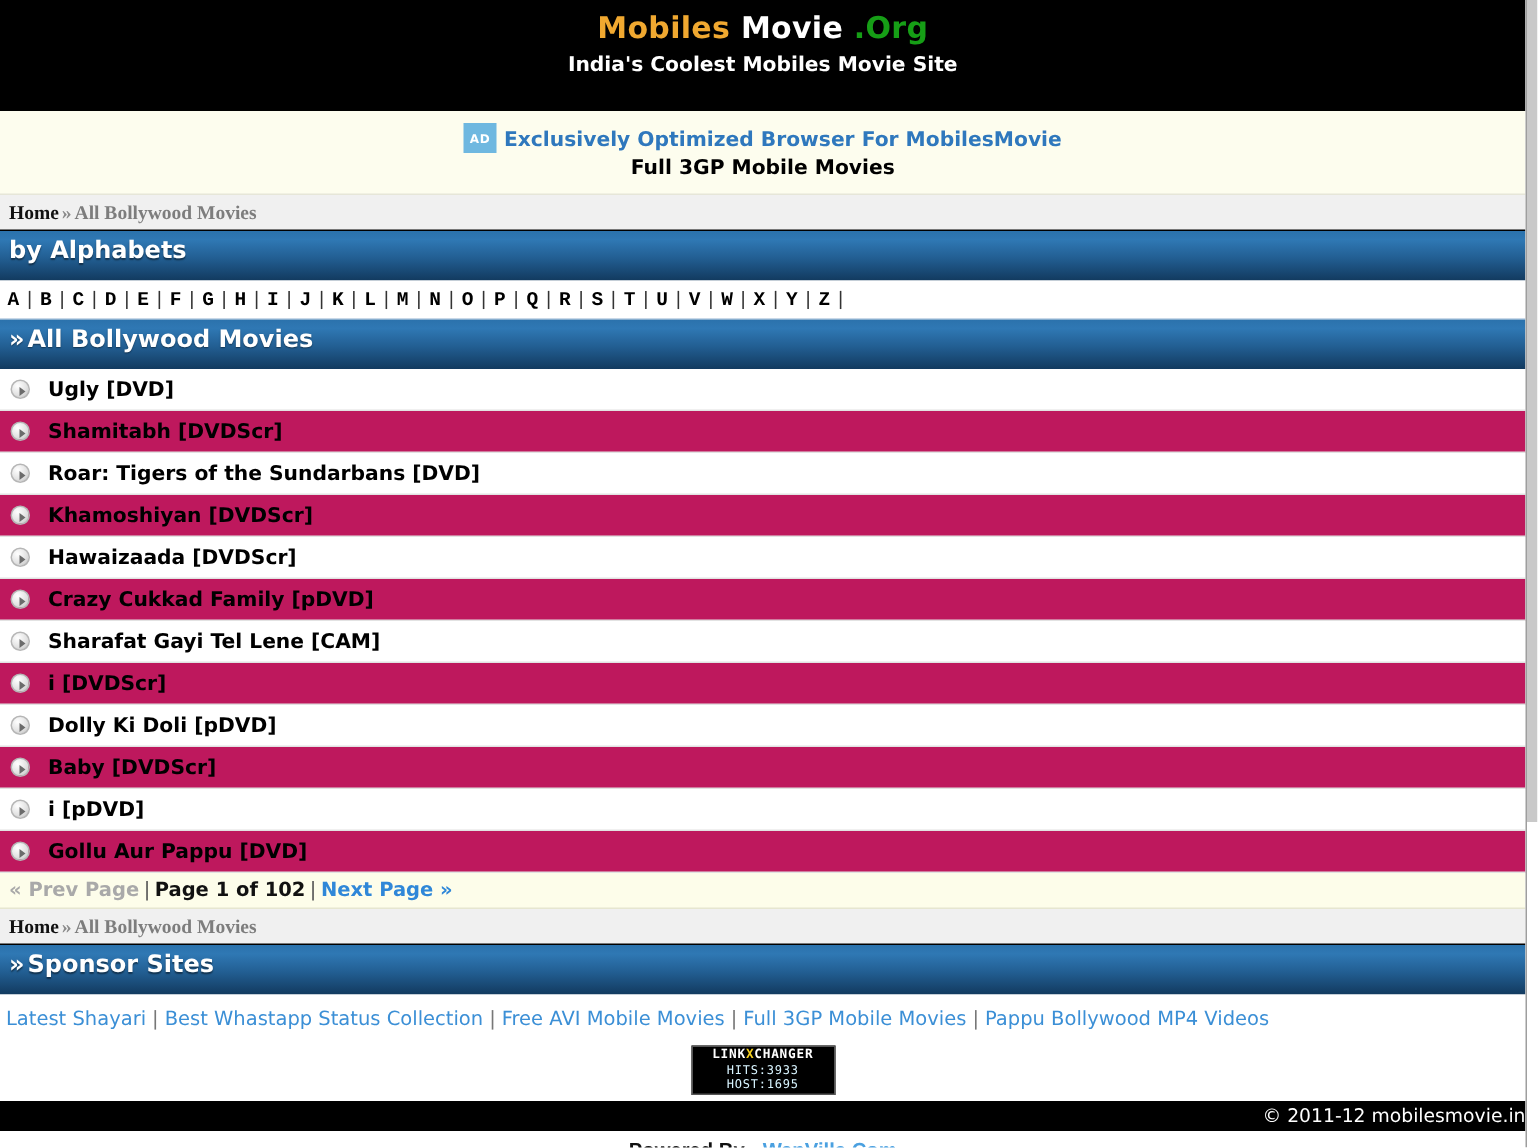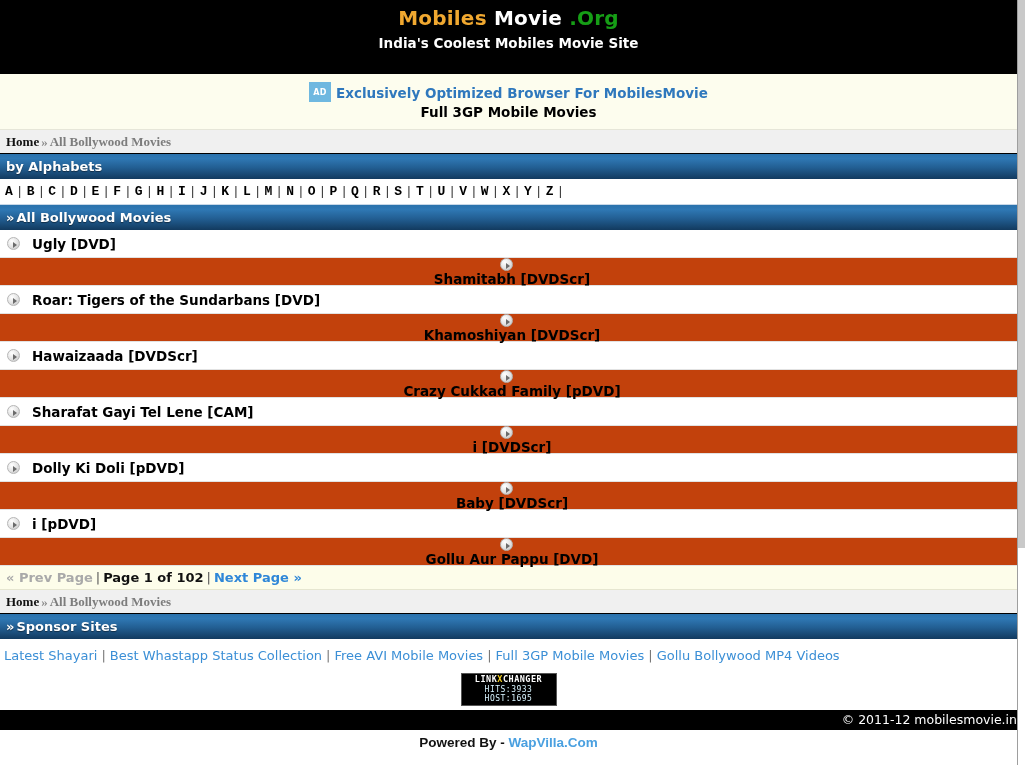--- a/index.html
+++ b/index.html
@@ -87,24 +87,24 @@
     border-bottom: 1px solid #000000;
     font-family: Liberation Serif, serif;
   }
   .breadcrumb .crumb-home { color: #111111; font-weight: bold; text-decoration: none; }
   .breadcrumb .crumb-sep { color: #8a8a8a; font-weight: bold; margin: 0 2px; }
   .breadcrumb .crumb-cur { color: #7d7d7d; font-weight: bold; }
 
   
   .bar {
     background: linear-gradient(to bottom, #2b72ac 0%, #2f78b4 18%, #225e92 55%, #123a5f 100%);
-    height: 25px;
+    height: 33px;
     line-height: 25px;
     color: #ffffff;
-    font-size: 13px;
+    font-size: 16px;
     font-weight: bold;
     padding-left: 6px;
     text-shadow: 0 1px 1px rgba(0,0,0,.45);
     font-family: "DejaVu Sans", sans-serif;
   }
   .bar .chev { margin-right: 2px; }
 
   
   .alpha-row {
     background: #ffffff;
@@ -123,21 +123,21 @@
 
   
   .movie-list { background: #ffffff; }
   .movie-row {
     height: 28px;
     display: flex;
     align-items: center;
     padding-left: 7px;
     border-bottom: 1px solid #e2e2e2;
   }
-  .movie-row.alt { background: #c2410c; flex-direction: column; }
+  .movie-row.alt { background: #be185d; }
   .movie-row.odd { background: #ffffff; }
   .bullet-icon {
     width: 13px; height: 13px;
     border-radius: 50%;
     background: radial-gradient(circle at 35% 30%, #ffffff 0%, #e3e3e3 55%, #bdbdbd 100%);
     border: 1px solid #b6b6b6;
     margin-right: 12px;
     flex: 0 0 auto;
     position: relative;
   }
@@ -340,21 +340,21 @@
   </div>
 
   <div class="breadcrumb">
     <a class="crumb-home" href="#">Home</a><span class="crumb-sep">»</span><span class="crumb-cur">All Bollywood Movies</span>
   </div>
 
   <div class="bar">
     <span class="chev">»</span><span>Sponsor Sites</span>
   </div>
 
-  <div class="sponsor-links" id="sponsor-links"><a href="#">Latest Shayari</a><span class="sep">|</span><a href="#">Best Whastapp Status Collection</a><span class="sep">|</span><a href="#">Free AVI Mobile Movies</a><span class="sep">|</span><a href="#">Full 3GP Mobile Movies</a><span class="sep">|</span><a href="#">Gollu Bollywood MP4 Videos</a></div>
+  <div class="sponsor-links" id="sponsor-links"><a href="#">Latest Shayari</a><span class="sep">|</span><a href="#">Best Whastapp Status Collection</a><span class="sep">|</span><a href="#">Free AVI Mobile Movies</a><span class="sep">|</span><a href="#">Full 3GP Mobile Movies</a><span class="sep">|</span><a href="#">Pappu Bollywood MP4 Videos</a></div>
 
   <div class="counter-wrap">
     <div class="counter">
       <span class="cl1"><span>LINK</span><span class="x">X</span><span>CHANGER</span></span>
       <span class="cl2">HITS:3933</span>
       <span class="cl3">HOST:1695</span>
     </div>
   </div>
 
   <div class="copyright">© 2011-12 mobilesmovie.in</div>

